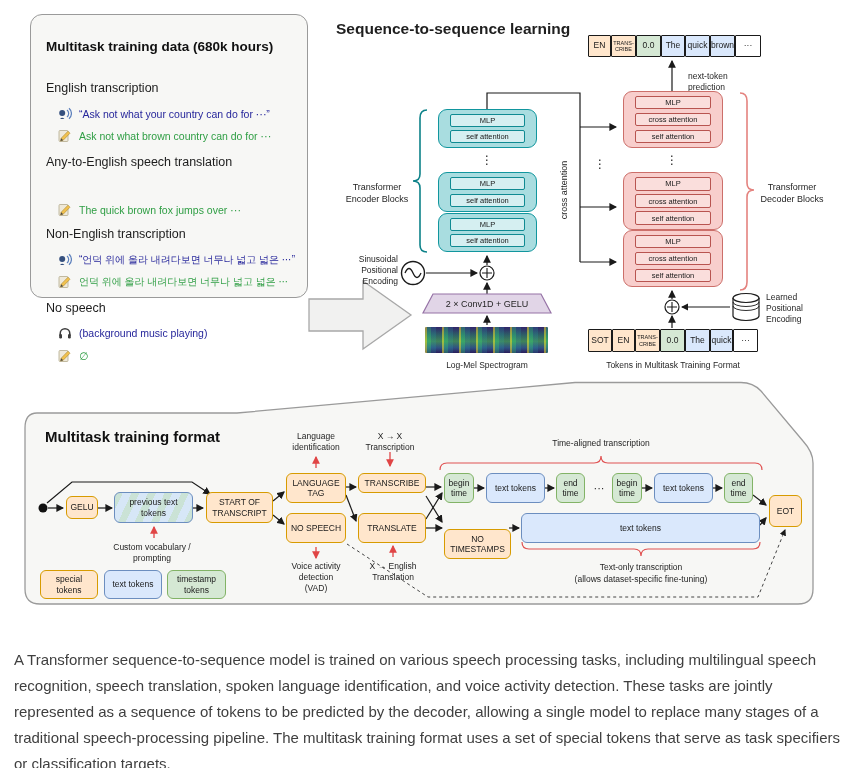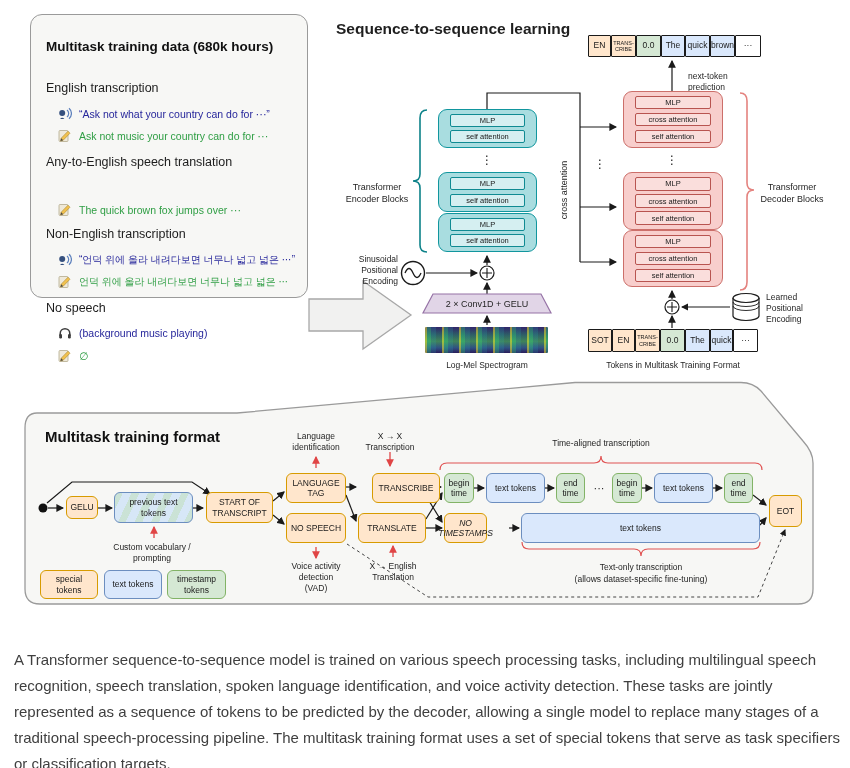--- a/index.html
+++ b/index.html
@@ -180,21 +180,21 @@
           <path d="M9,3 a4.5,4.5 0 0,1 0,7 M11,1.2 a7,7 0 0,1 0,10.6" stroke="#5b7fbc" stroke-width="1.2" fill="none"></path>
         </svg>
       <span class="speech-text">“Ask not what your country can do for ⋯”</span>
     </div>
     <div class="td-row" style="left:27px;top:114px;">
       <svg width="14" height="14" viewBox="0 0 14 14">
           <rect x="1" y="1.5" width="9" height="11" rx="1" fill="#efe9d9" stroke="#b4ab8d" stroke-width="0.8"></rect>
           <polygon points="2.5,12 3.2,9.2 10,2.2 12,4.2 5.2,11.2" fill="#f2c14e" stroke="#a98a30" stroke-width="0.6"></polygon>
           <polygon points="2.5,12 3.2,9.2 5.2,11.2" fill="#4a4a4a"></polygon>
         </svg>
-      <span class="transcript-text">Ask not music your country can do for ⋯</span>
+      <span class="transcript-text">Ask not what brown country can do for ⋯</span>
     </div>
 
     <div class="td-head" style="left:15px;top:140px;">Any-to-English speech translation</div>
     <div class="td-row" style="left:27px;top:188px;">
       <svg width="14" height="14" viewBox="0 0 14 14">
           <rect x="1" y="1.5" width="9" height="11" rx="1" fill="#efe9d9" stroke="#b4ab8d" stroke-width="0.8"></rect>
           <polygon points="2.5,12 3.2,9.2 10,2.2 12,4.2 5.2,11.2" fill="#f2c14e" stroke="#a98a30" stroke-width="0.6"></polygon>
           <polygon points="2.5,12 3.2,9.2 5.2,11.2" fill="#4a4a4a"></polygon>
         </svg>
       <span class="transcript-text">The quick brown fox jumps over ⋯</span>
@@ -284,29 +284,29 @@
   <div class="tok textk" style="left:710px;top:329px;width:23px;height:23px;">quick</div>
   <div class="tok plain" style="left:733px;top:329px;width:25px;height:23px;">···</div>
 
   <div class="panel-title" style="left:45px;top:428px;font-size:15px;">Multitask training format</div>
 
   <div class="box special" style="left:66px;top:496px;width:32px;height:23px;">GELU</div>
   <div class="box textk striped" style="left:114px;top:492px;width:79px;height:31px;border-color:#6c8ebf;">previous text tokens</div>
   <div class="box special" style="left:206px;top:492px;width:67px;height:31px;">START OF TRANSCRIPT</div>
   <div class="box special" style="left:286px;top:473px;width:60px;height:30px;">LANGUAGE TAG</div>
   <div class="box special" style="left:286px;top:513px;width:60px;height:30px;">NO SPEECH</div>
-  <div class="box special" style="left:358px;top:473px;width:68px;height:30px;margin-left:14px;">TRANSCRIBE</div>
+  <div class="box special" style="left:358px;top:473px;width:68px;height:20px;">TRANSCRIBE</div>
   <div class="box special" style="left:358px;top:513px;width:68px;height:30px;">TRANSLATE</div>
   <div class="box timestamp" style="left:444px;top:473px;width:30px;height:30px;">begin time</div>
   <div class="box textk" style="left:486px;top:473px;width:59px;height:30px;">text tokens</div>
   <div class="box timestamp" style="left:556px;top:473px;width:29px;height:30px;">end time</div>
   <div class="box timestamp" style="left:612px;top:473px;width:30px;height:30px;">begin time</div>
   <div class="box textk" style="left:654px;top:473px;width:59px;height:30px;">text tokens</div>
   <div class="box timestamp" style="left:724px;top:473px;width:29px;height:30px;">end time</div>
-  <div class="box special" style="left:444px;top:513px;width:43px;height:30px;font-style:italic;">NO TIMESTAMPS</div>
+  <div class="box special" style="left:444px;top:529px;width:67px;height:30px;">NO TIMESTAMPS</div>
   <div class="box textk" style="left:521px;top:513px;width:239px;height:30px;">text tokens</div>
   <div class="box special" style="left:769px;top:495px;width:33px;height:32px;">EOT</div>
 
   <div class="box special" style="left:40px;top:570px;width:58px;height:29px;">special tokens</div>
   <div class="box textk" style="left:104px;top:570px;width:58px;height:29px;">text tokens</div>
   <div class="box timestamp" style="left:167px;top:570px;width:59px;height:29px;">timestamp tokens</div>
 
   <div class="caption">A Transformer sequence-to-sequence model is trained on various speech processing tasks, including multilingual speech recognition, speech translation, spoken language identification, and voice activity detection. These tasks are jointly represented as a sequence of tokens to be predicted by the decoder, allowing a single model to replace many stages of a traditional speech-processing pipeline. The multitask training format uses a set of special tokens that serve as task specifiers or classification targets.</div>
 </div>
 

